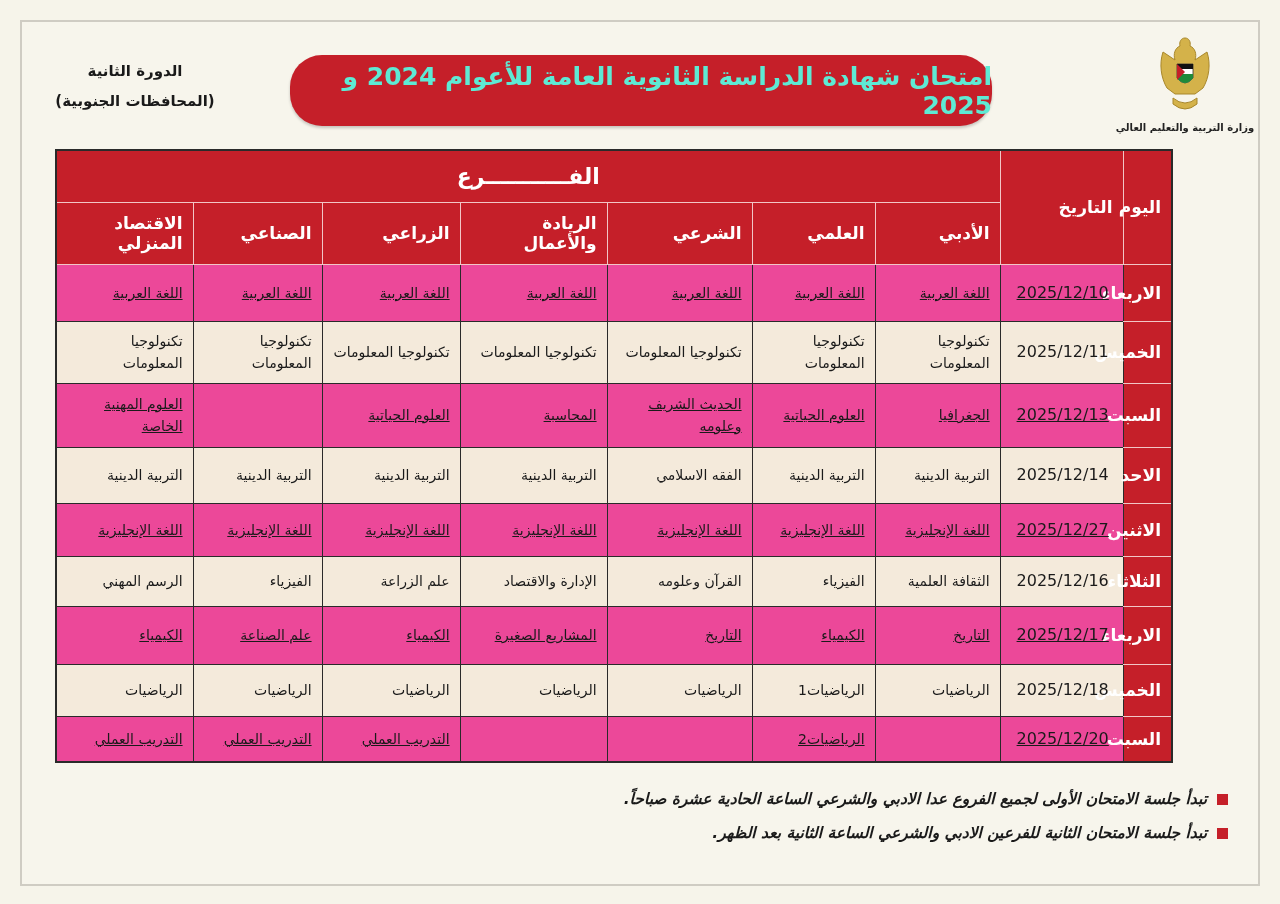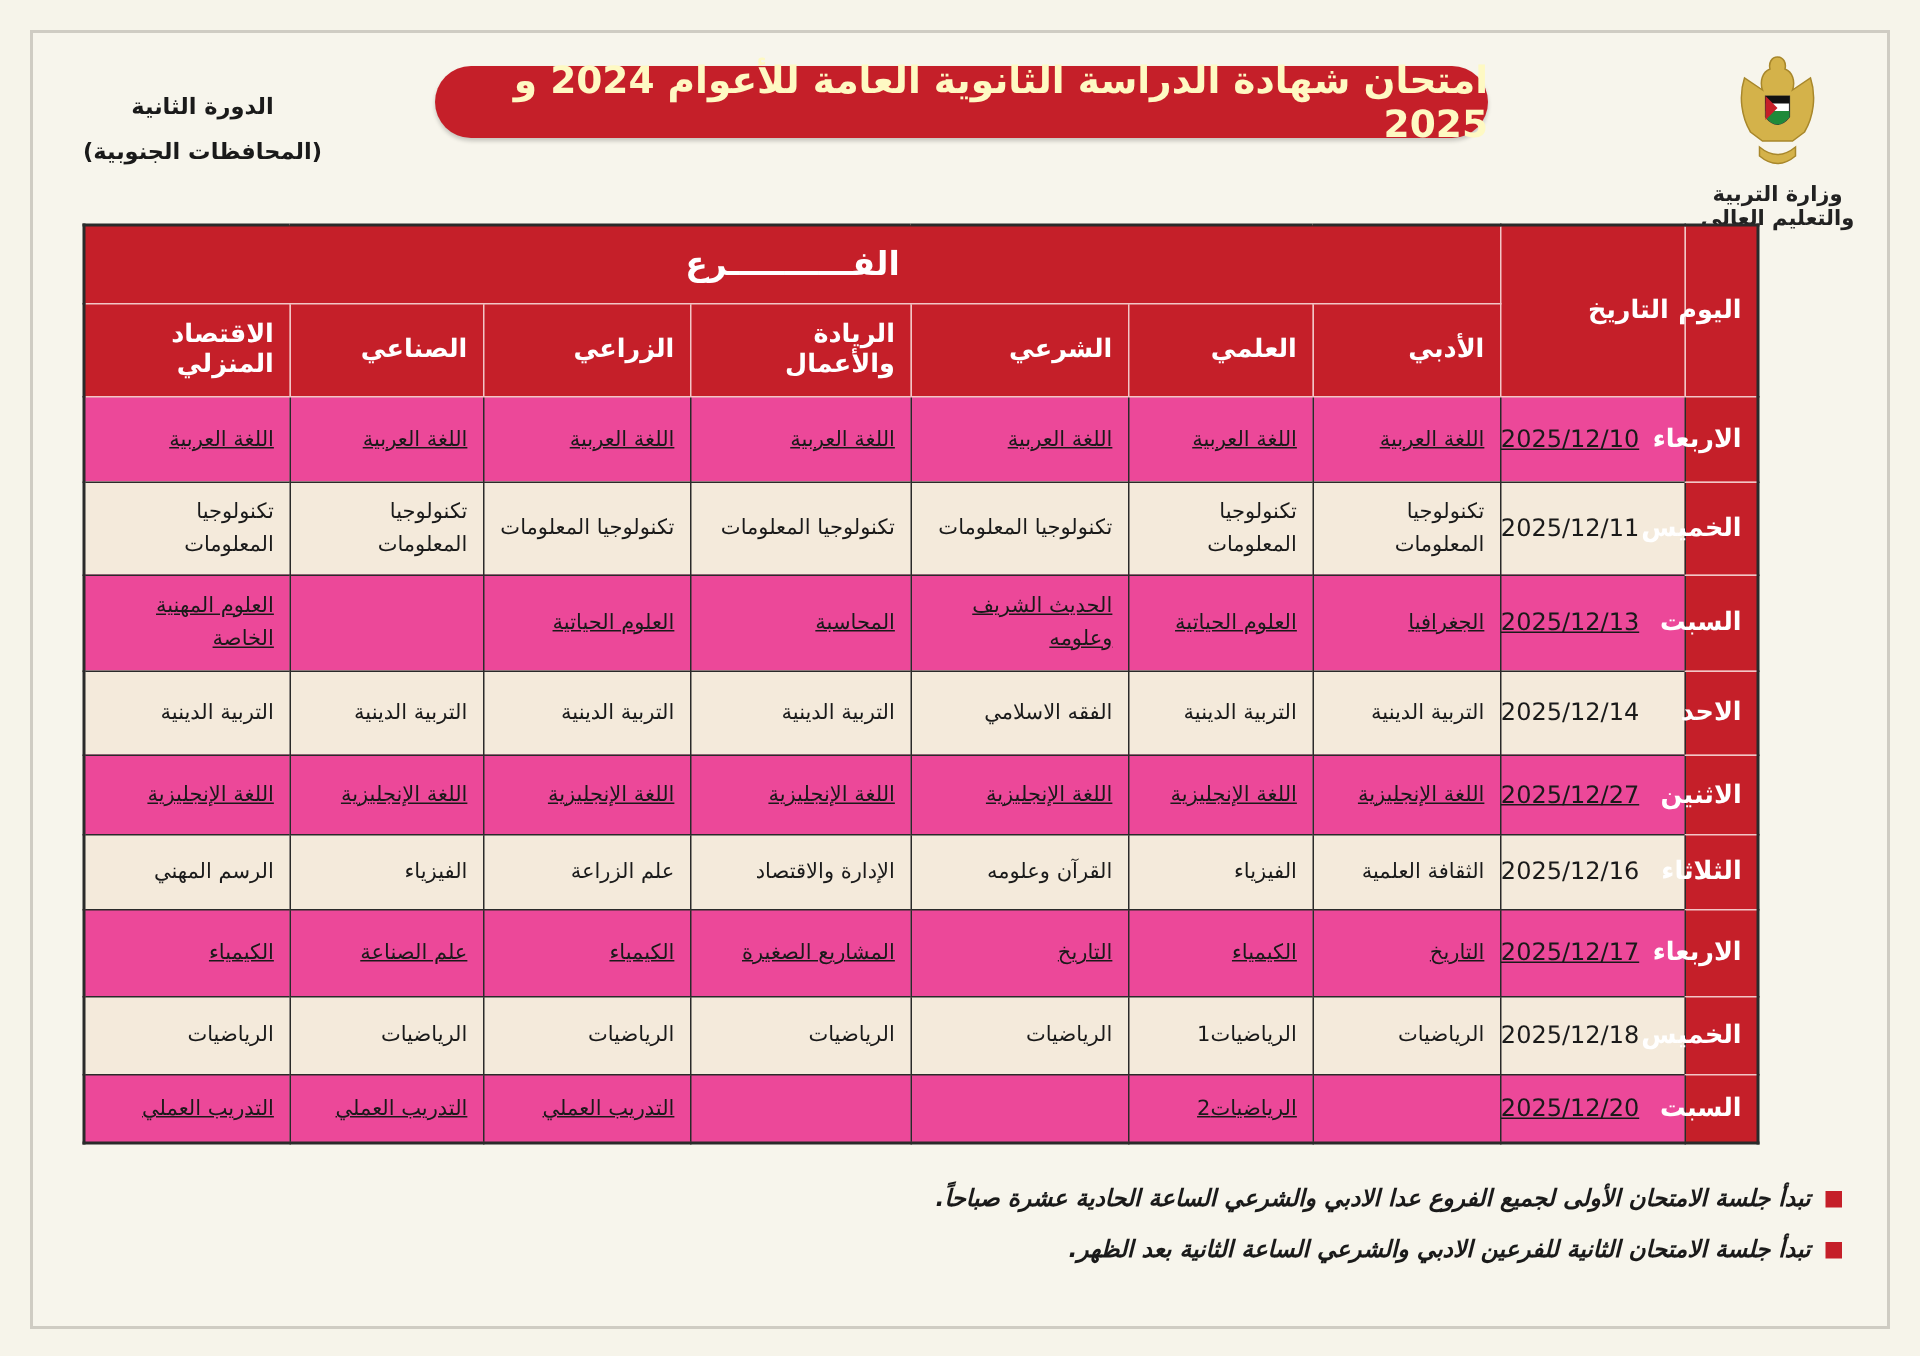--- a/index.html
+++ b/index.html
@@ -14,26 +14,26 @@
   .frame {
     position: absolute; left: 20px; top: 20px; width: 1240px; height: 866px;
     border: 2px solid #cfccc3; background: #f7f5ec;
   }
   .logo {
     position: absolute; left: 1115px; top: 34px; width: 140px; height: 110px;
     text-align: center;
   }
   .logo svg { display: block; margin: 0 auto; }
   .logo .ministry {
-    font-size: 14px; font-weight: bold; color: #222; direction: rtl; margin-top: 2px;
+    font-size: 10px; font-weight: bold; color: #222; direction: rtl; margin-top: 2px;
   }
   .title-pill {
-    position: absolute; left: 290px; top: 44px; width: 702px; height: 48px;
+    position: absolute; left: 290px; top: 55px; width: 702px; height: 71px;
     background: #c51f29; border-radius: 32px;
-    color: #fef9c3; font-weight: bold; font-size: 25px;
+    color: #5eead4; font-weight: bold; font-size: 25px;
     display: flex; align-items: center; justify-content: center;
     direction: rtl; box-shadow: 0 2px 3px rgba(0,0,0,0.2);
   }
   .region {
     position: absolute; left: 40px; top: 56px; width: 190px; text-align: center;
     direction: rtl; font-weight: bold; font-size: 15px; line-height: 30px; color: #1a1a1a;
   }
   table.schedule {
     position: absolute; left: 55px; top: 149px; width: 1116px; height: 613px;
     border-collapse: collapse; direction: rtl; table-layout: fixed;
@@ -45,21 +45,21 @@
   }
   table.schedule th.branch-head { text-align: center; font-size: 22px; letter-spacing: 0; }
   table.schedule td {
     border: 1px solid #2a2a2a; font-size: 14px; text-align: right; padding: 2px 10px;
     line-height: 22px; vertical-align: middle;
   }
   table.schedule td.day {
     background: #c51f29; color: #fff; font-weight: bold; font-size: 17px;
     border-top: 1px solid #f2c6c6; border-bottom: 1px solid #f2c6c6;
   }
-  table.schedule td.date { font-size: 16px; direction: ltr; text-align: left; padding-left: 0; }
+  table.schedule td.date { font-size: 16px; direction: ltr; text-align: left; padding-left: 16px; }
   tr.odd td:not(.day) { background: #ec4899; text-decoration: underline; }
   tr.even td:not(.day) { background: #f4eadb; }
   .notes {
     position: absolute; right: 52px; top: 782px; direction: rtl;
     font-weight: bold; font-size: 15.5px; color: #1a1a1a; font-style: italic;
   }
   .note { display: flex; align-items: center; height: 34px; }
   .bullet {
     width: 11px; height: 11px; background: #c51f29; margin-left: 10px; flex-shrink: 0;
   }

